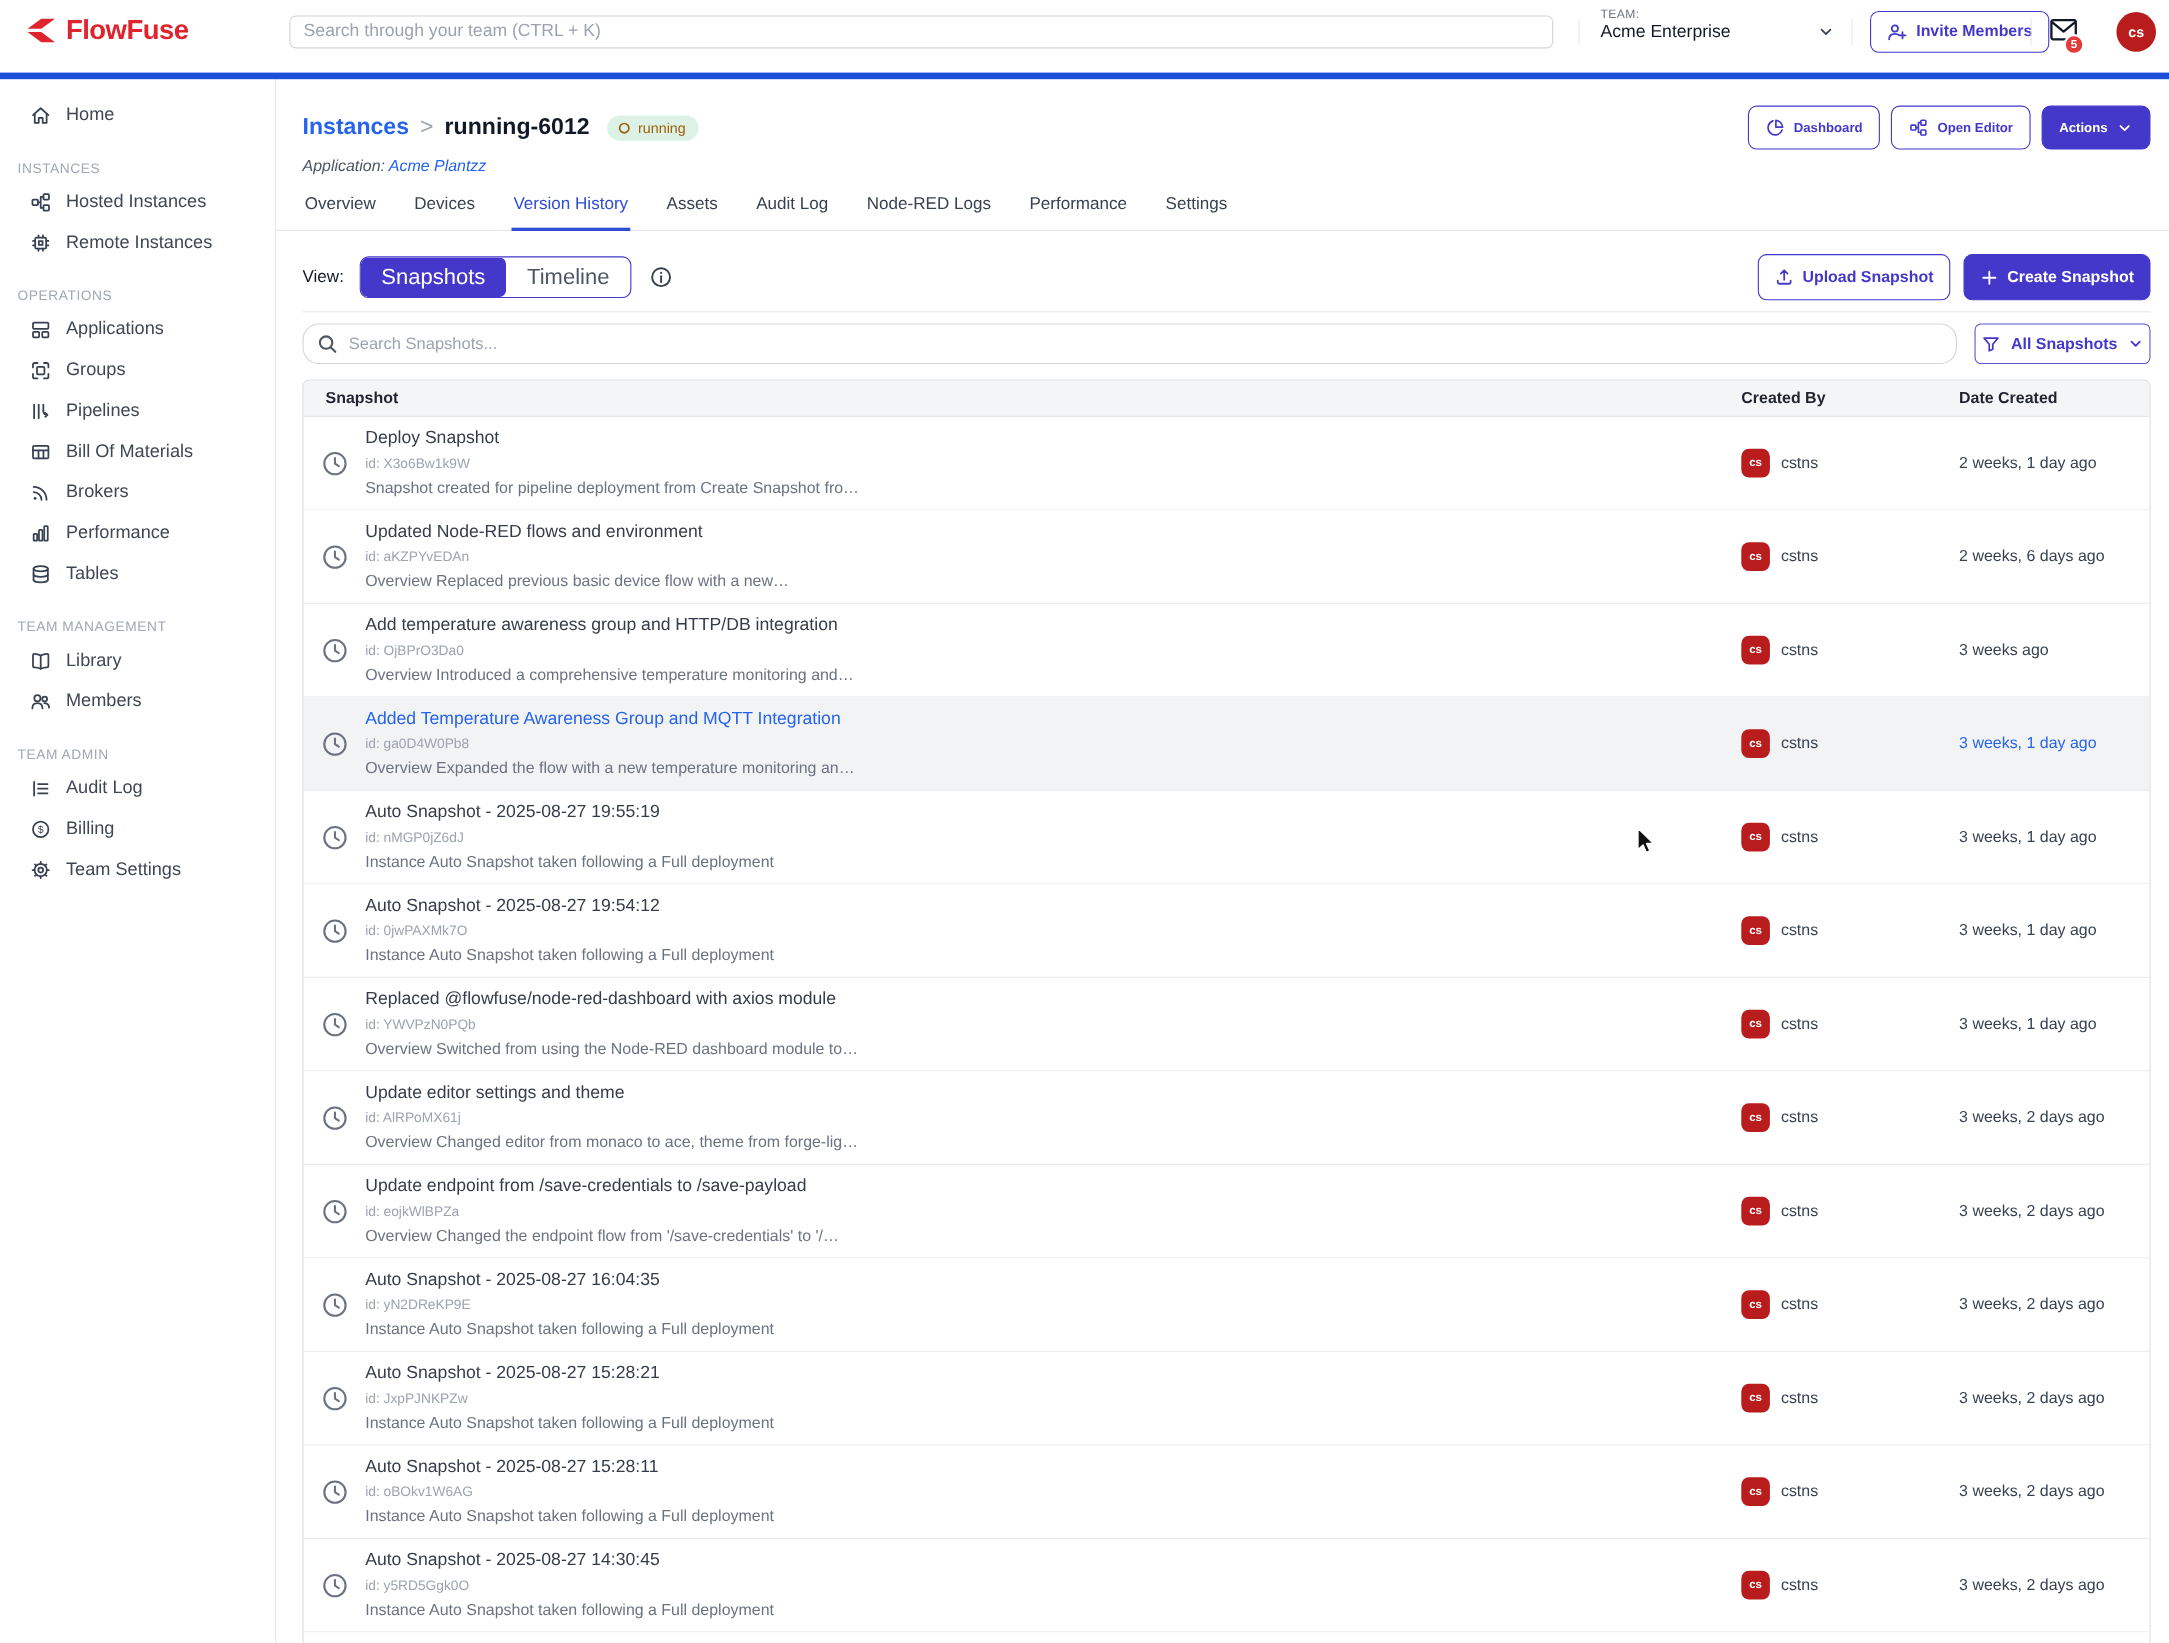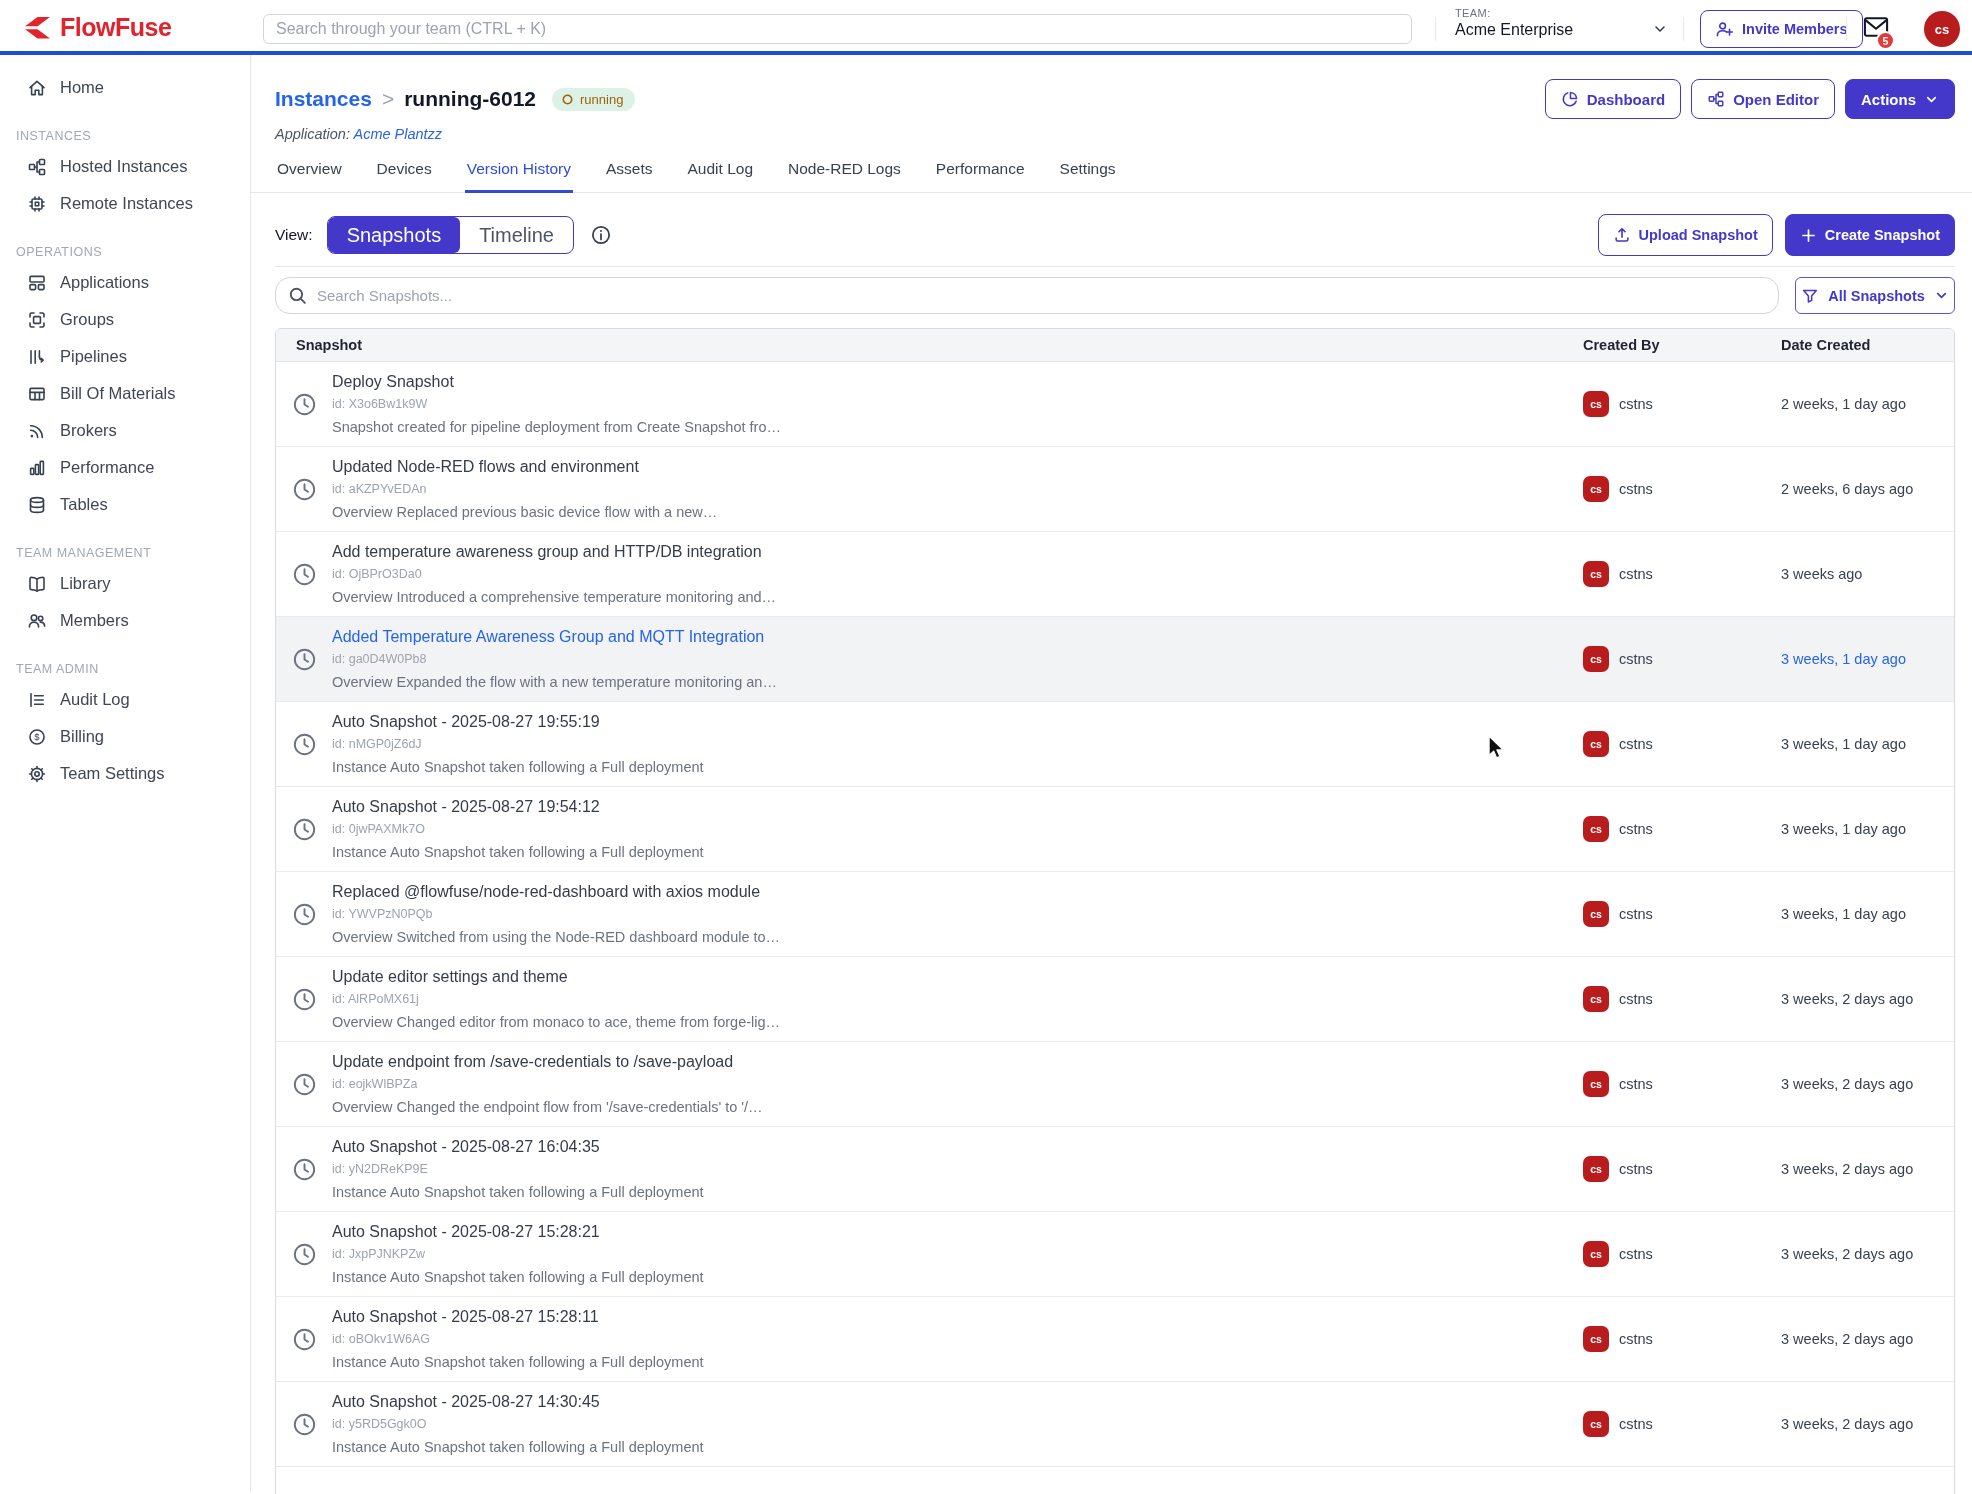--- a/index.html
+++ b/index.html
@@ -1,21 +1,21 @@
 <!DOCTYPE html>
 <html><head>
 <meta charset="utf-8">
 <style>
   * { margin:0; padding:0; box-sizing:border-box; }
   html,body { width:1972px; height:1494px; overflow:hidden; background:#fff;
     font-family:"Liberation Sans", sans-serif; color:#374151; }
   svg { display:block; }
 
   
-  .topbar { position:relative; height:55px; background:#fff; border-bottom:4px solid #1d4ed8; }
+  .topbar { position:relative; height:72px; background:#fff; border-bottom:6px solid #1d4ed8; }
   .logo { position:absolute; left:22px; top:13px; display:flex; align-items:center; gap:8px; }
   .logo-word { font-size:25px; font-weight:bold; color:#e0242e; letter-spacing:-0.5px; }
   .team-search { position:absolute; left:263px; top:14px; width:1149px; height:30px;
     border:1px solid #d1d5db; border-radius:6px; padding:0 12px; font-size:16px;
     font-family:inherit; color:#374151; background:#fff; }
   .team-search::placeholder { color:#9ca3af; }
   .tb-sep { position:absolute; top:17px; width:1px; height:24px; background:#e5e7eb; }
   .team-block { position:absolute; left:1455px; top:7px; cursor:pointer; }
   .team-label { font-size:11px; color:#6b7280; letter-spacing:0.4px; }
   .team-name { font-size:16px; color:#111827; margin-top:2px; }
@@ -48,21 +48,21 @@
   .page-head { padding:24px 17px 0 24px; }
   .crumb-row { display:flex; align-items:center; }
   .crumbs { display:flex; align-items:center; font-size:21px; font-weight:700; }
   .crumb-link { color:#2563eb; cursor:pointer; }
   .crumb-sep { color:#9ca3af; margin:0 10px; font-weight:400; }
   .crumb-cur { color:#111827; }
   .status-pill { display:inline-flex; align-items:center; gap:6px; margin-left:16px;
     background:#ddf2e6; color:#a16207; font-size:13px; font-weight:400;
     border-radius:13px; padding:4px 12px 4px 9px; }
   .head-actions { margin-left:auto; display:flex; gap:10px; }
-  .head-actions .btn { height:40px; padding:0 15px; font-size:15px; }
+  .head-actions .btn { height:40px; padding:0 15px; font-size:12px; }
   .app-row { margin-top:7px; font-size:14.5px; color:#4b5563;font-style:italic; }
   .app-link { color:#2563eb; cursor:pointer; }
 
   
   .tabs { display:flex; gap:31px; padding-left:24px; margin-top:12px; border-bottom:1px solid #e5e7eb; }
   .tab { font-size:15.5px; color:#374151; padding:6px 2px 12px; cursor:pointer;
     border-bottom:3px solid transparent; margin-bottom:-1px; }
   .tab.active { color:#2e4cd5; border-bottom-color:#2e4cd5; }
 
   

